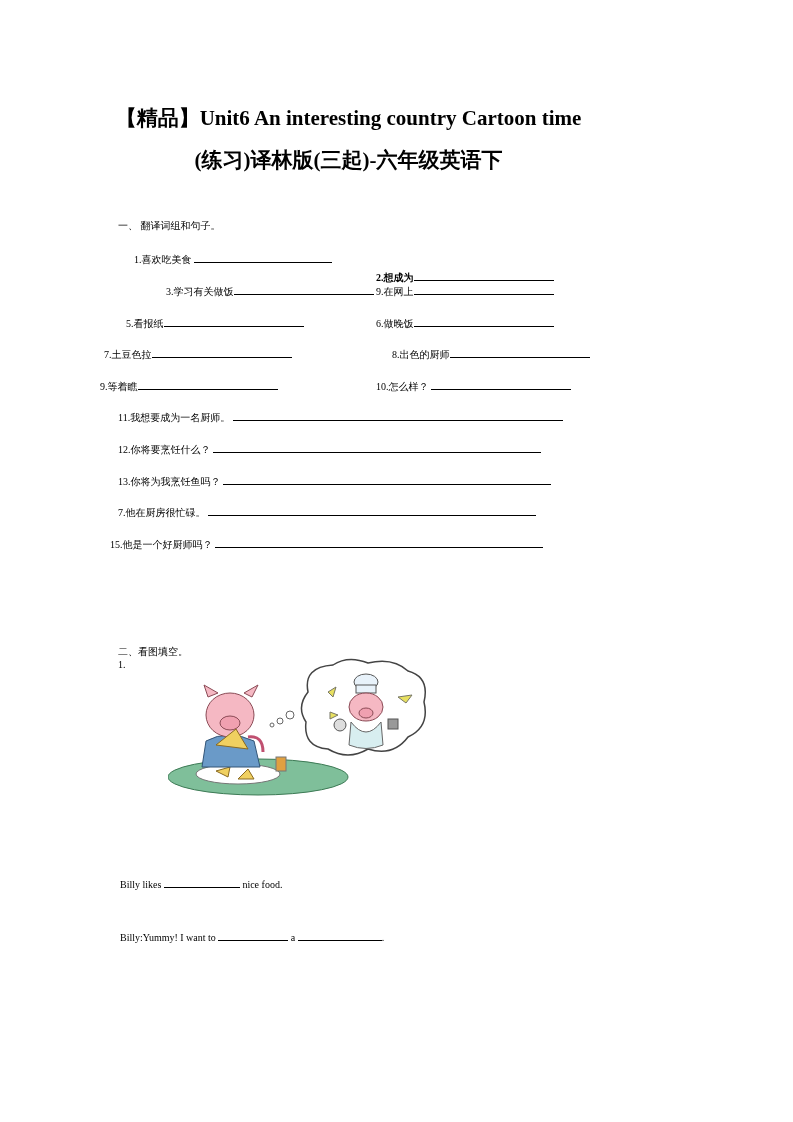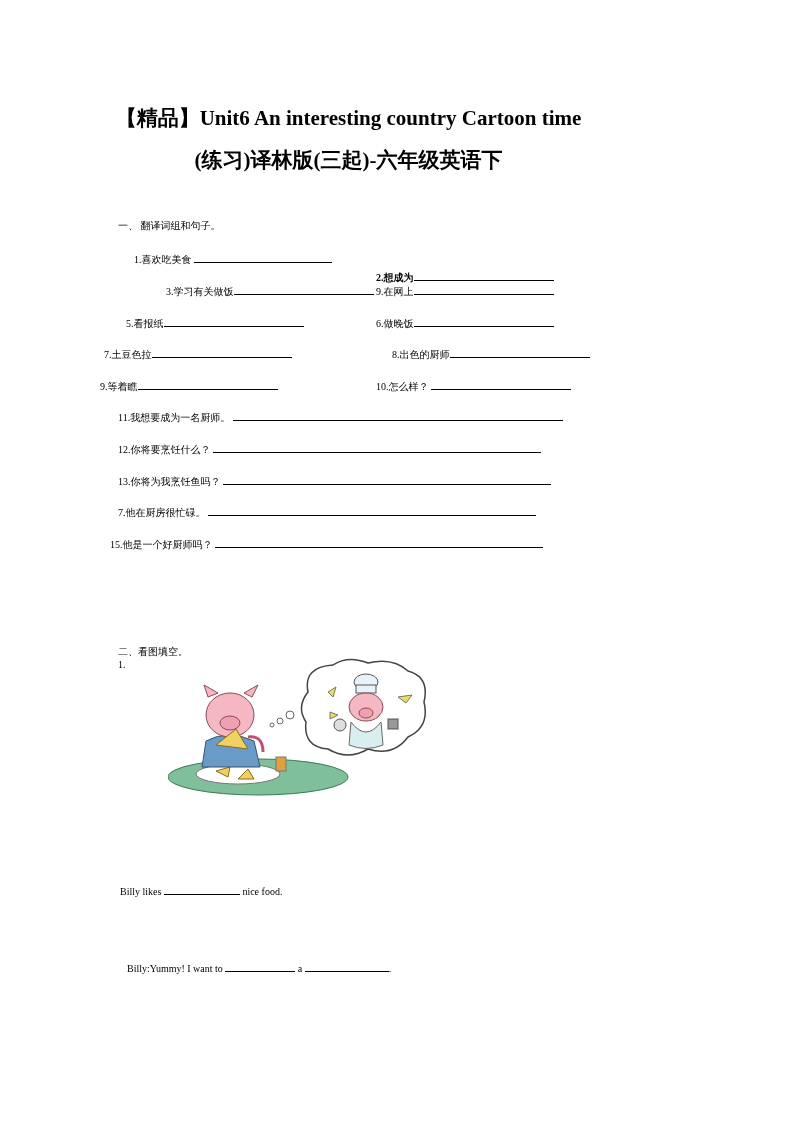--- a/index.html
+++ b/index.html
@@ -71,15 +71,15 @@
 
   <path d="M38 84 Q60 72 86 84 L92 110 L34 110 Z" fill="#6a9ac8" stroke="#335577"></path>
   <ellipse cx="62" cy="58" rx="24" ry="22" fill="#f5b8c3" stroke="#8a4a55"></ellipse>
   <path d="M40 40 L36 28 L50 36 Z" fill="#f5b8c3" stroke="#8a4a55"></path>
   <path d="M84 40 L90 28 L76 36 Z" fill="#f5b8c3" stroke="#8a4a55"></path>
   <ellipse cx="62" cy="66" rx="10" ry="7" fill="#f0a0b0" stroke="#8a4a55"></ellipse>
   <polygon points="48,88 68,72 80,92" fill="#f0d060" stroke="#8a6a20"></polygon>
   <path d="M80 80 Q95 78 95 95" fill="none" stroke="#c05070" stroke-width="3"></path>
 </svg>
 
-<div class="line" style="left:120px;top:875px;margin-top:7px;"><span>Billy likes </span><span class="blank" style="width:76px"></span><span> nice food.</span></div>
+<div class="line" style="left:120px;top:875px;"><span>Billy likes </span><span class="blank" style="width:76px"></span><span> nice food.</span></div>
 
-<div class="line" style="left:120px;top:959px;margin-left:7px;"><span>Billy:Yummy! I want to </span><span class="blank" style="width:70px"></span><span> a </span><span class="blank" style="width:84px"></span><span>.</span></div>
+<div class="line" style="left:120px;top:928px;"><span>Billy:Yummy! I want to </span><span class="blank" style="width:70px"></span><span> a </span><span class="blank" style="width:84px"></span><span>.</span></div>
 
 </body></html>

